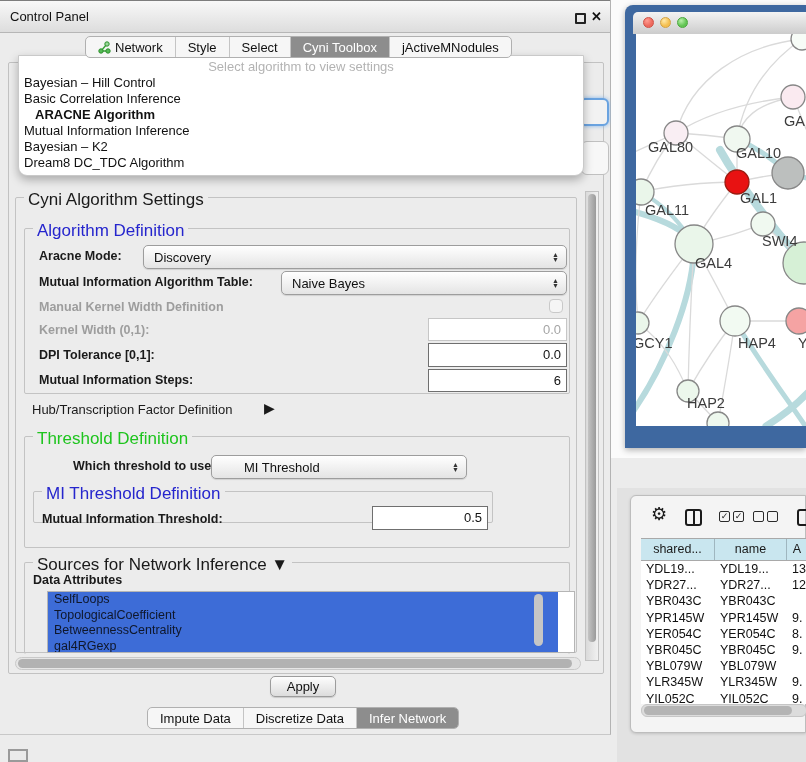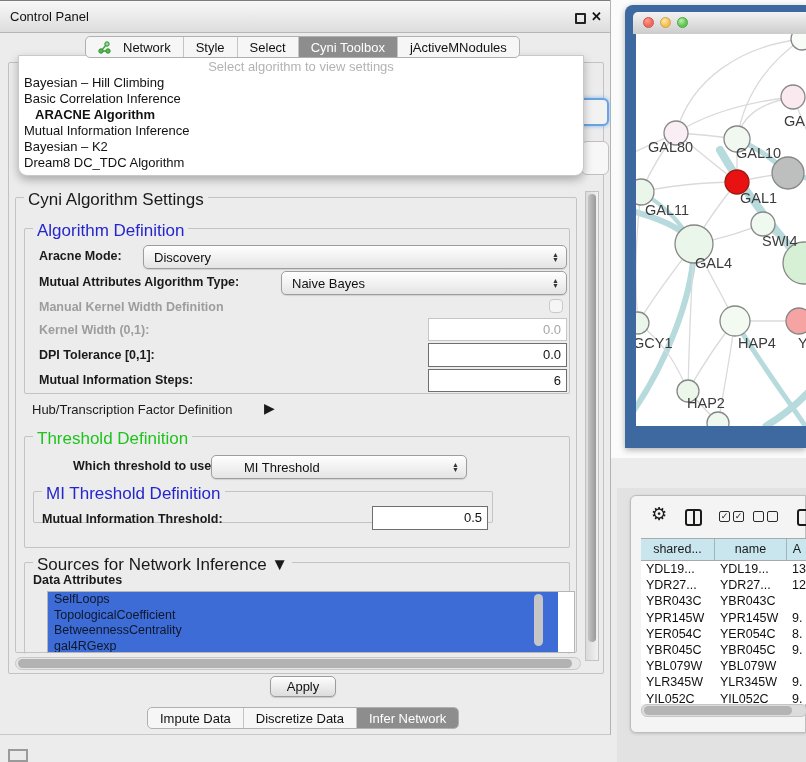--- a/index.html
+++ b/index.html
@@ -12,21 +12,21 @@
     border-right:1px solid #b3b3b3; border-bottom:1px solid #c8c8c8; }
   #cp-titlebar { left:0; top:0; width:100%; height:33px;
     background:linear-gradient(#f8f8f8,#dddddd); border-top:1px solid #7d7d7d; border-bottom:1px solid #b6b6b6; }
   #cp-title { left:10px; top:0; line-height:32px; font-size:13px; color:#111; }
   #cp-float { left:575px; top:12px; width:11px; height:11px; border:2px solid #222; border-radius:1px; }
   #cp-close { left:591px; top:8px; font-size:13px; font-weight:bold; color:#111; line-height:16px; }
 
   
   .segstrip { display:flex; height:22px; border:1px solid #b0b0b0; border-radius:5px; overflow:hidden;
     background:#f6f6f6; z-index:40; }
-  .seg { display:flex; align-items:center; gap:12px; padding:0 12px; font-size:13px; color:#111;
+  .seg { display:flex; align-items:center; gap:4px; padding:0 12px; font-size:13px; color:#111;
     border-left:1px solid #c4c4c4; white-space:nowrap; }
   .seg:first-child { border-left:none; }
   .seg.selected { background:#8d8d8d; color:#fff; }
   #top-tabs { left:85px; top:36px; }
   #bottom-tabs { left:147px; top:707px; }
 
   
   #inner-panel { left:8px; top:62px; width:596px; height:612px; border:1px solid #c2c2c2;
     border-radius:2px; background:#ececec; }
 
@@ -193,21 +193,21 @@
 
         <div class="group" style="left:8px; top:30px; width:546px; height:166px;">
           <span class="gtitle blue">Algorithm Definition</span>
 
           <span class="lbl" style="left:14px; top:20px;">Aracne Mode:</span>
           <div class="combo" style="left:118px; top:16px; width:424px;">
             <span>Discovery</span>
             <span class="combo-arrows"></span>
           </div>
 
-          <span class="lbl" style="left:14px; top:46px;">Mutual Attributes Algorithm Type:</span>
+          <span class="lbl" style="left:14px; top:46px;">Mutual Information Algorithm Table:</span>
           <div class="combo" style="left:256px; top:42px; width:286px;">
             <span>Naive Bayes</span>
             <span class="combo-arrows"></span>
           </div>
 
           <span class="lbl dim" style="left:14px; top:71px;">Manual Kernel Width Definition</span>
           <div class="checkbox" style="left:524px; top:70px;"></div>
 
           <span class="lbl dim" style="left:14px; top:94px;">Kernel Width (0,1):</span>
           <div class="field disabled" style="left:403px; top:89px; width:139px;">0.0</div>
@@ -272,21 +272,21 @@
           <span>Discretize Data</span>
         </div>
       <div class="seg selected">
           <span>Infer Network</span>
         </div>
     </div>
   </div>
 
   <div id="dropdown-popup" class="abs">
     <div id="dropdown-prompt">Select algorithm to view settings</div>
-    <div class="dd-item">Bayesian – Hill Climbing</div>
+    <div class="dd-item">Bayesian – Hill Control</div>
     <div class="dd-item">Basic Correlation Inference</div>
     <div class="dd-item bold">ARACNE Algorithm</div>
     <div class="dd-item">Mutual Information Inference</div>
     <div class="dd-item">Bayesian – K2</div>
     <div class="dd-item">Dream8 DC_TDC Algorithm</div>
   </div>
 
   <div id="right-bg" class="abs"></div>
 
   <div id="net-window" class="abs">

